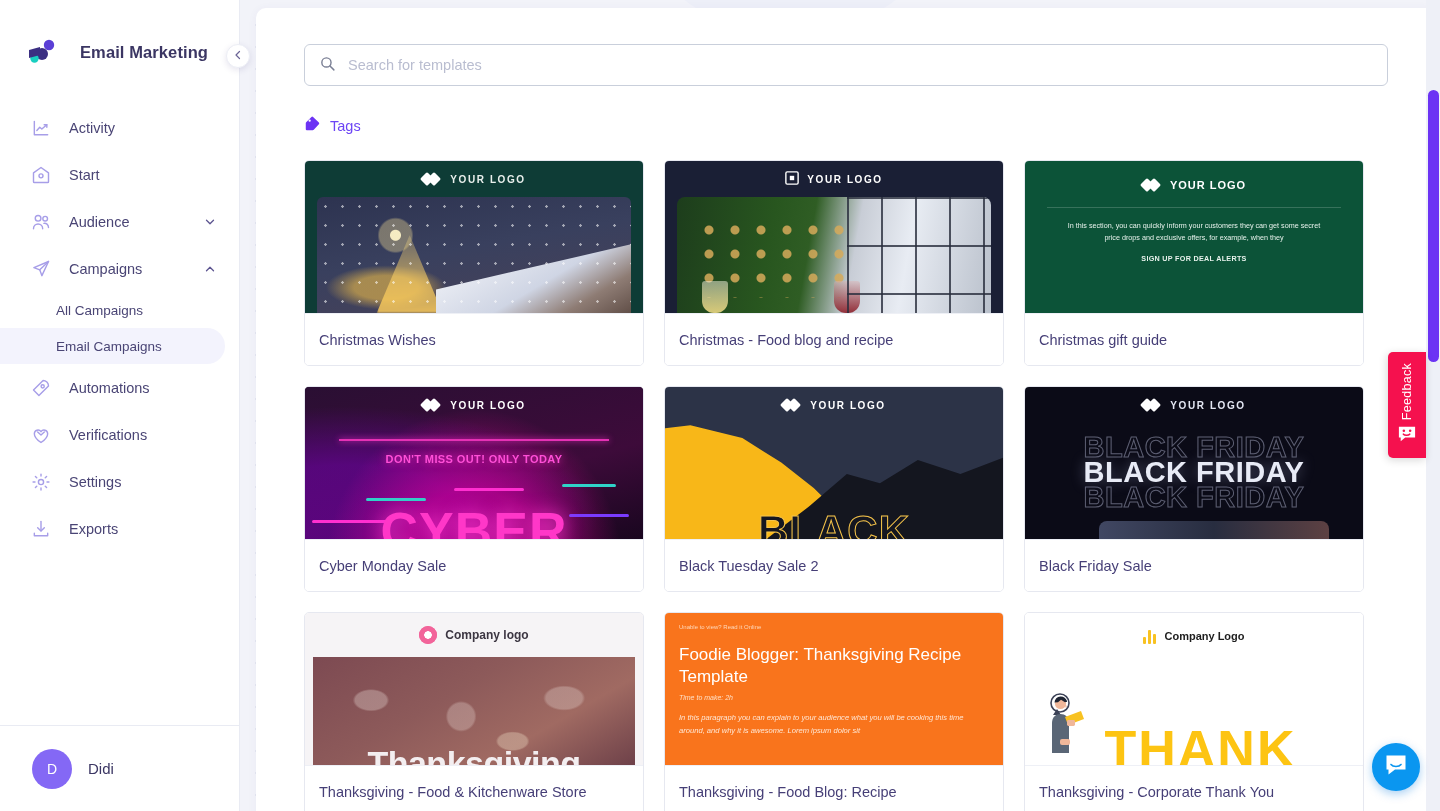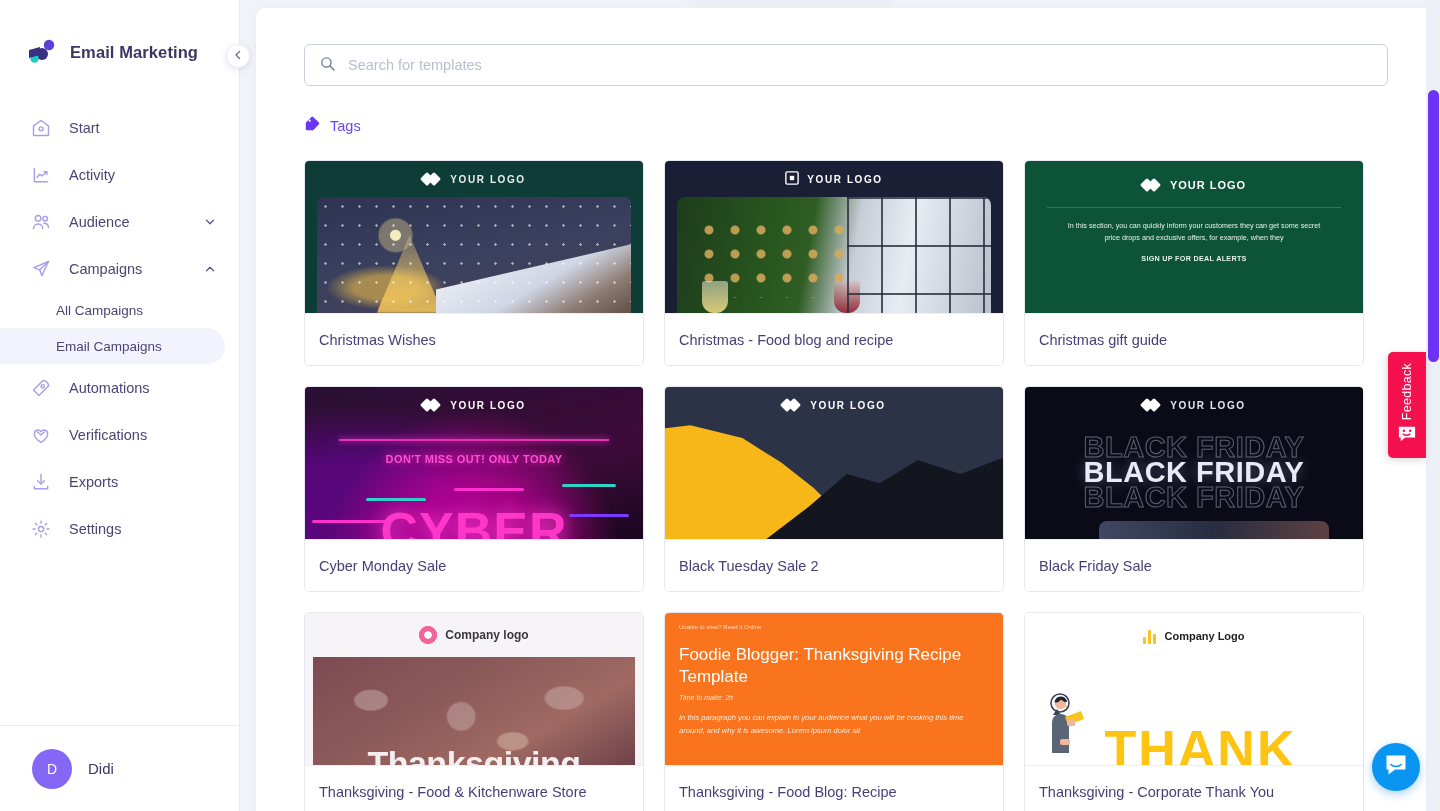--- a/index.html
+++ b/index.html
@@ -13,21 +13,21 @@
 
   
   .sidebar {
     width: 240px; height: 811px;
     background: #ffffff;
     border-right: 1px solid #e9ebf3;
     display: flex; flex-direction: column;
     position: relative; z-index: 5;
     flex: 0 0 240px;
   }
-  .brand { display: flex; align-items: center; gap: 14px; padding: 26px 0 0 28px; height: 78px; }
+  .brand { display: flex; align-items: center; gap: 24px; padding: 26px 0 0 28px; height: 78px; }
   .brand-logo { width: 28px; height: 26px; position: relative; flex: 0 0 28px; }
   .brand-title { font-size: 16.5px; font-weight: 600; color: #3b3663; letter-spacing: .1px; }
 
   .nav { margin-top: 26px; display: flex; flex-direction: column; }
   .nav-item {
     display: flex; align-items: center; gap: 18px;
     height: 47px; padding: 0 22px 0 30px;
     cursor: pointer; position: relative;
     border-radius: 0 24px 24px 0;
   }
@@ -343,36 +343,36 @@
         </svg>
       </span>
       <span class="brand-title">Email Marketing</span>
     </div>
 
     <nav class="nav">
 
       <div class="nav-item">
         <span class="ico">
           <svg width="20" height="20" viewBox="0 0 24 24" fill="none" stroke="#a79ee8" stroke-width="1.7" stroke-linecap="round" stroke-linejoin="round">
-            <path d="M3 9.5 12 3l9 6.5V20a1 1 0 0 1-1 1H4a1 1 0 0 1-1-1z"></path>
-              <circle cx="12" cy="13" r="2.4"></circle>
-          </svg>
-        </span>
-        <span class="lbl">Start</span>
-      </div>
-
-      <div class="nav-item">
-        <span class="ico">
-          <svg width="20" height="20" viewBox="0 0 24 24" fill="none" stroke="#a79ee8" stroke-width="1.7" stroke-linecap="round" stroke-linejoin="round">
             <path d="M4 4v16h16"></path>
               <path d="M7 15l3.5-4 2.5 2.2L19 8"></path>
               <path d="M19 8h-3.2M19 8v3"></path>
           </svg>
         </span>
         <span class="lbl">Activity</span>
+      </div>
+
+      <div class="nav-item">
+        <span class="ico">
+          <svg width="20" height="20" viewBox="0 0 24 24" fill="none" stroke="#a79ee8" stroke-width="1.7" stroke-linecap="round" stroke-linejoin="round">
+            <path d="M3 9.5 12 3l9 6.5V20a1 1 0 0 1-1 1H4a1 1 0 0 1-1-1z"></path>
+              <circle cx="12" cy="13" r="2.4"></circle>
+          </svg>
+        </span>
+        <span class="lbl">Start</span>
       </div>
 
       <div class="nav-item">
         <span class="ico">
           <svg width="20" height="20" viewBox="0 0 24 24" fill="none" stroke="#a79ee8" stroke-width="1.7" stroke-linecap="round" stroke-linejoin="round">
             <circle cx="8.5" cy="7.5" r="3.4"></circle>
               <path d="M3 20c0-3.3 2.5-5.6 5.5-5.6S14 16.7 14 20"></path>
             <circle cx="17" cy="8" r="2.8"></circle>
               <path d="M15.5 13.6c2.6-.4 5.5 1.3 5.5 5"></path>
           </svg>
@@ -423,36 +423,36 @@
             <path d="M12 21S4 15.6 4 10.4A4.4 4.4 0 0 1 12 8a4.4 4.4 0 0 1 8 2.4C20 15.6 12 21 12 21z"></path>
             <path d="M8 8.5 12 12l4-3.5"></path>
           </svg>
         </span>
         <span class="lbl">Verifications</span>
       </div>
 
       <div class="nav-item">
         <span class="ico">
           <svg width="20" height="20" viewBox="0 0 24 24" fill="none" stroke="#a79ee8" stroke-width="1.7" stroke-linecap="round" stroke-linejoin="round">
+            <circle cx="12" cy="12" r="3.1"></circle>
+            <path d="M12 2.5v2.3M12 19.2v2.3M21.5 12h-2.3M4.8 12H2.5M18.7 5.3l-1.6 1.6M6.9 17.1l-1.6 1.6M18.7 18.7l-1.6-1.6M6.9 6.9 5.3 5.3"></path>
+          </svg>
+        </span>
+        <span class="lbl">Settings</span>
+      </div>
+
+      <div class="nav-item">
+        <span class="ico">
+          <svg width="20" height="20" viewBox="0 0 24 24" fill="none" stroke="#a79ee8" stroke-width="1.7" stroke-linecap="round" stroke-linejoin="round">
             <path d="M12 3v11"></path>
               <path d="M8 10.5 12 14.5 16 10.5"></path>
               <path d="M4 17v3h16v-3"></path>
           </svg>
         </span>
         <span class="lbl">Exports</span>
-      </div>
-
-      <div class="nav-item">
-        <span class="ico">
-          <svg width="20" height="20" viewBox="0 0 24 24" fill="none" stroke="#a79ee8" stroke-width="1.7" stroke-linecap="round" stroke-linejoin="round">
-            <circle cx="12" cy="12" r="3.1"></circle>
-            <path d="M12 2.5v2.3M12 19.2v2.3M21.5 12h-2.3M4.8 12H2.5M18.7 5.3l-1.6 1.6M6.9 17.1l-1.6 1.6M18.7 18.7l-1.6-1.6M6.9 6.9 5.3 5.3"></path>
-          </svg>
-        </span>
-        <span class="lbl">Settings</span>
       </div>
     </nav>
 
     <div class="sidebar-spacer"></div>
 
     <div class="profile">
       <span class="avatar">D</span>
       <span class="profile-name">Didi</span>
     </div>
   </aside>
@@ -572,20 +572,21 @@
               <div class="big">CYBER</div>
             </div>
             <div class="card-title">Cyber Monday Sale</div>
           </div>
 
           <div class="card">
             <div class="card-thumb t-bf2">
               <div class="mountain">
                 <div class="yellow"></div>
                 <div class="dark"></div>
+                <div class="word">BLACK</div>
               </div>
               <div class="logobar" style="color:#fff;position:relative;z-index:3">
                 <span class="diamonds">
                     <i></i>
                     <i></i>
                   </span>
                 <span>YOUR LOGO</span>
               </div>
             </div>
             <div class="card-title">Black Tuesday Sale 2</div>

